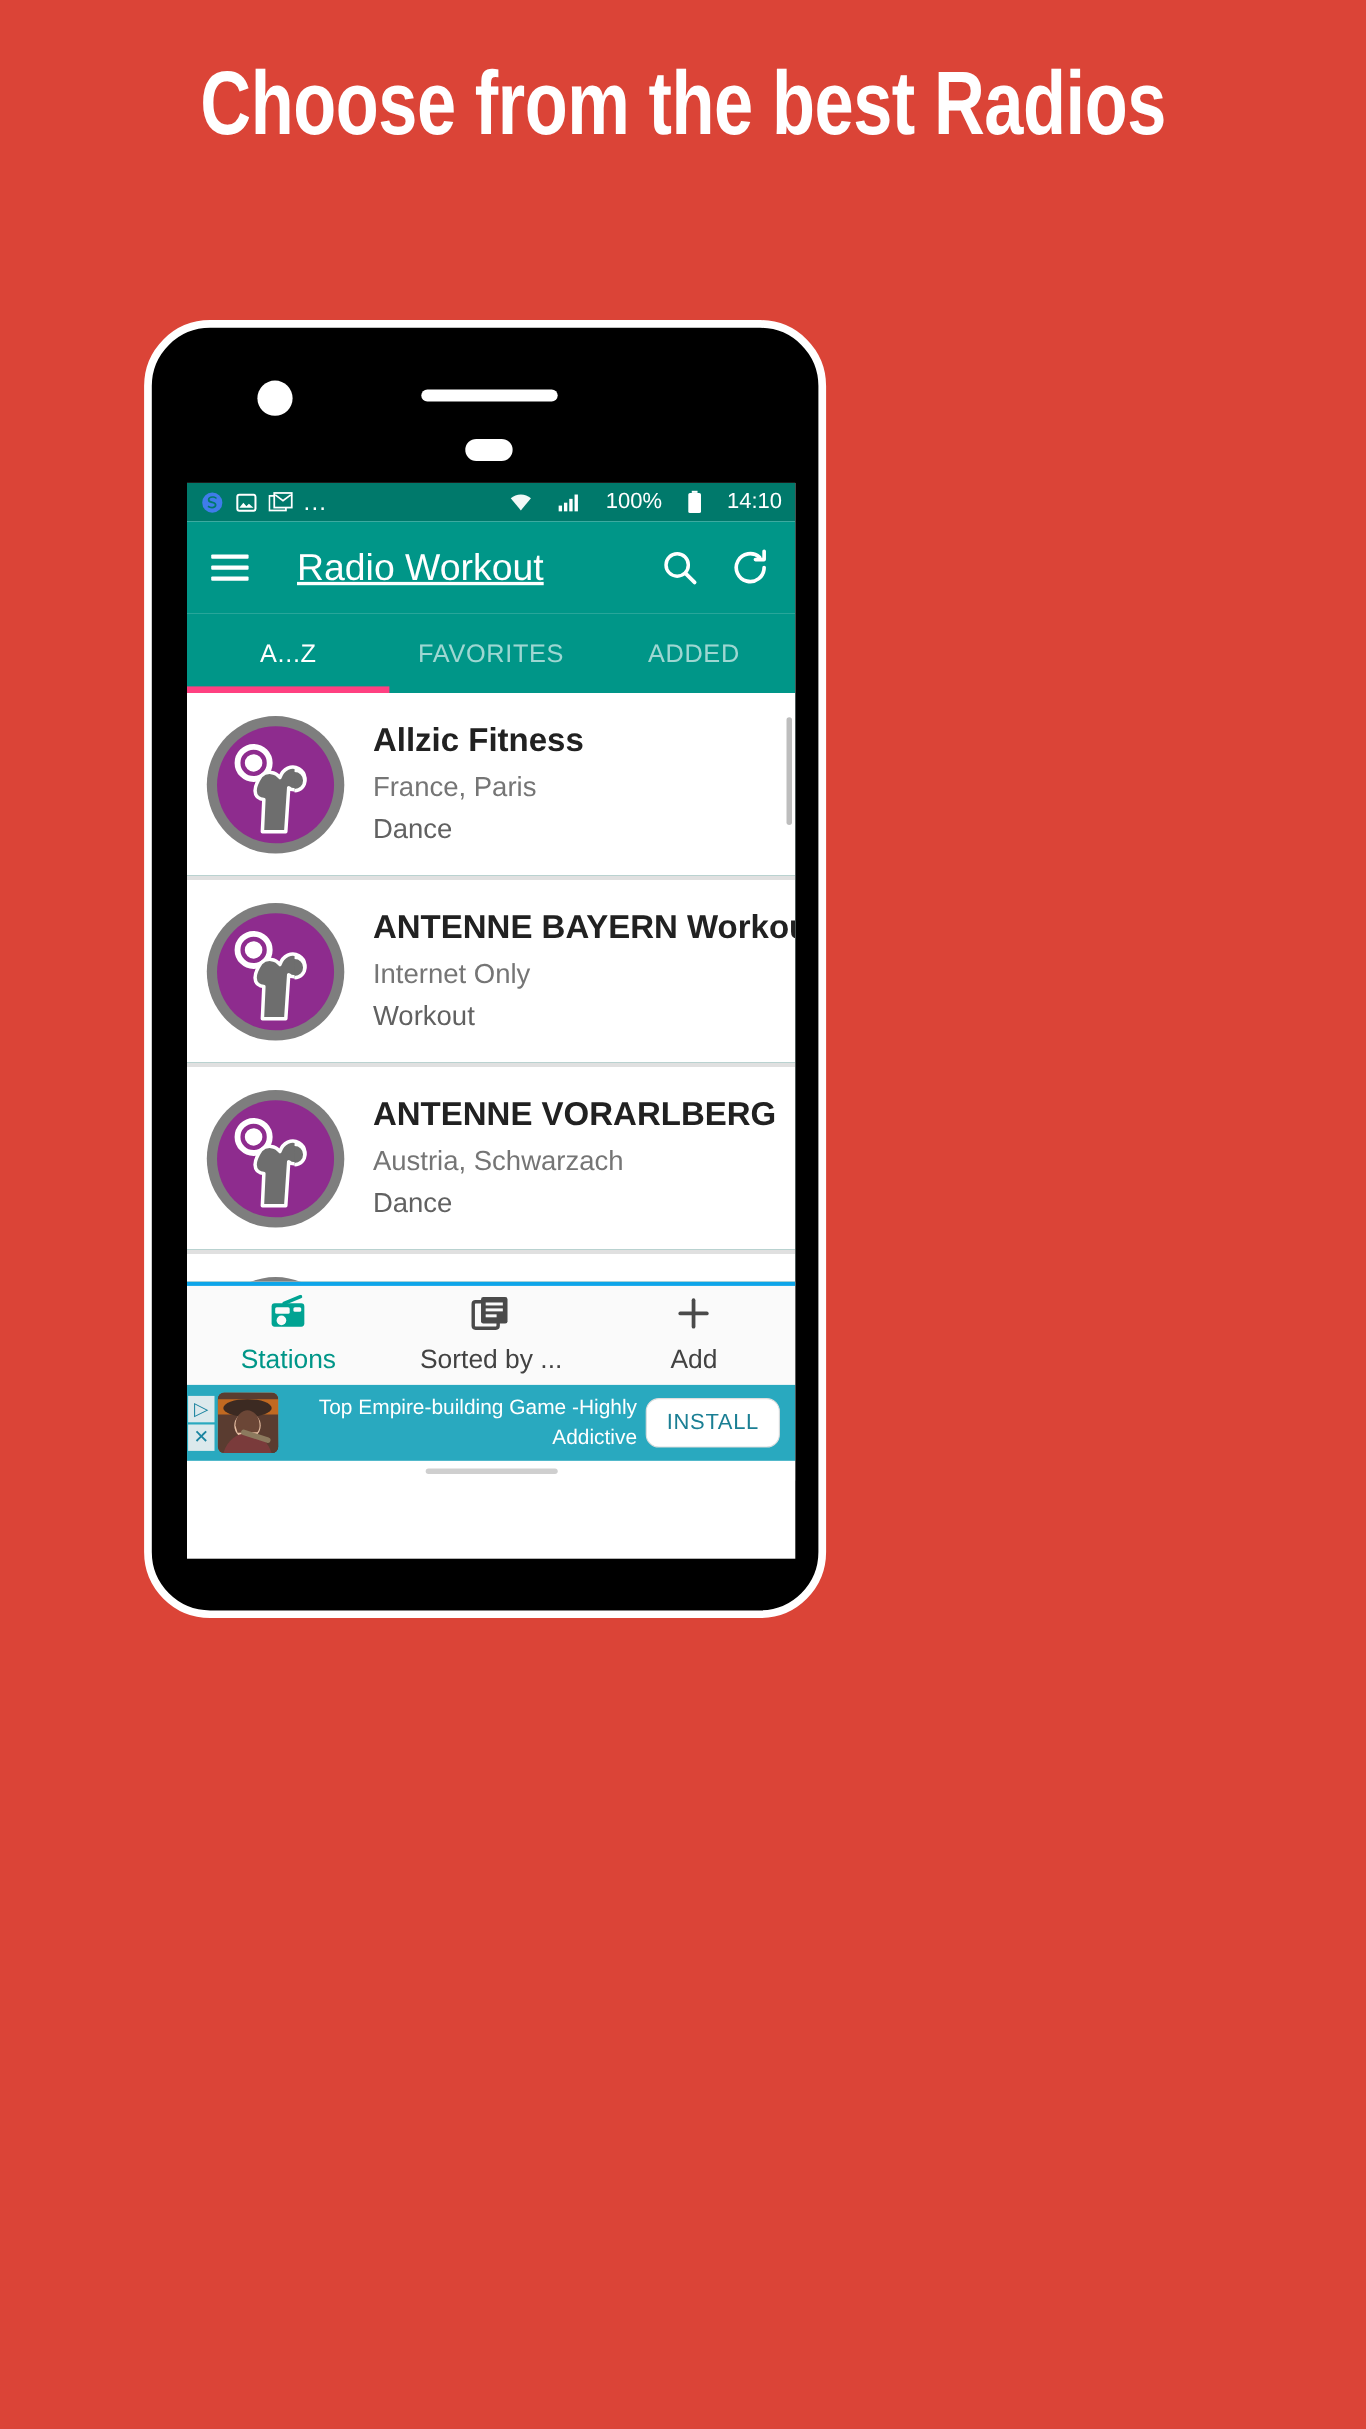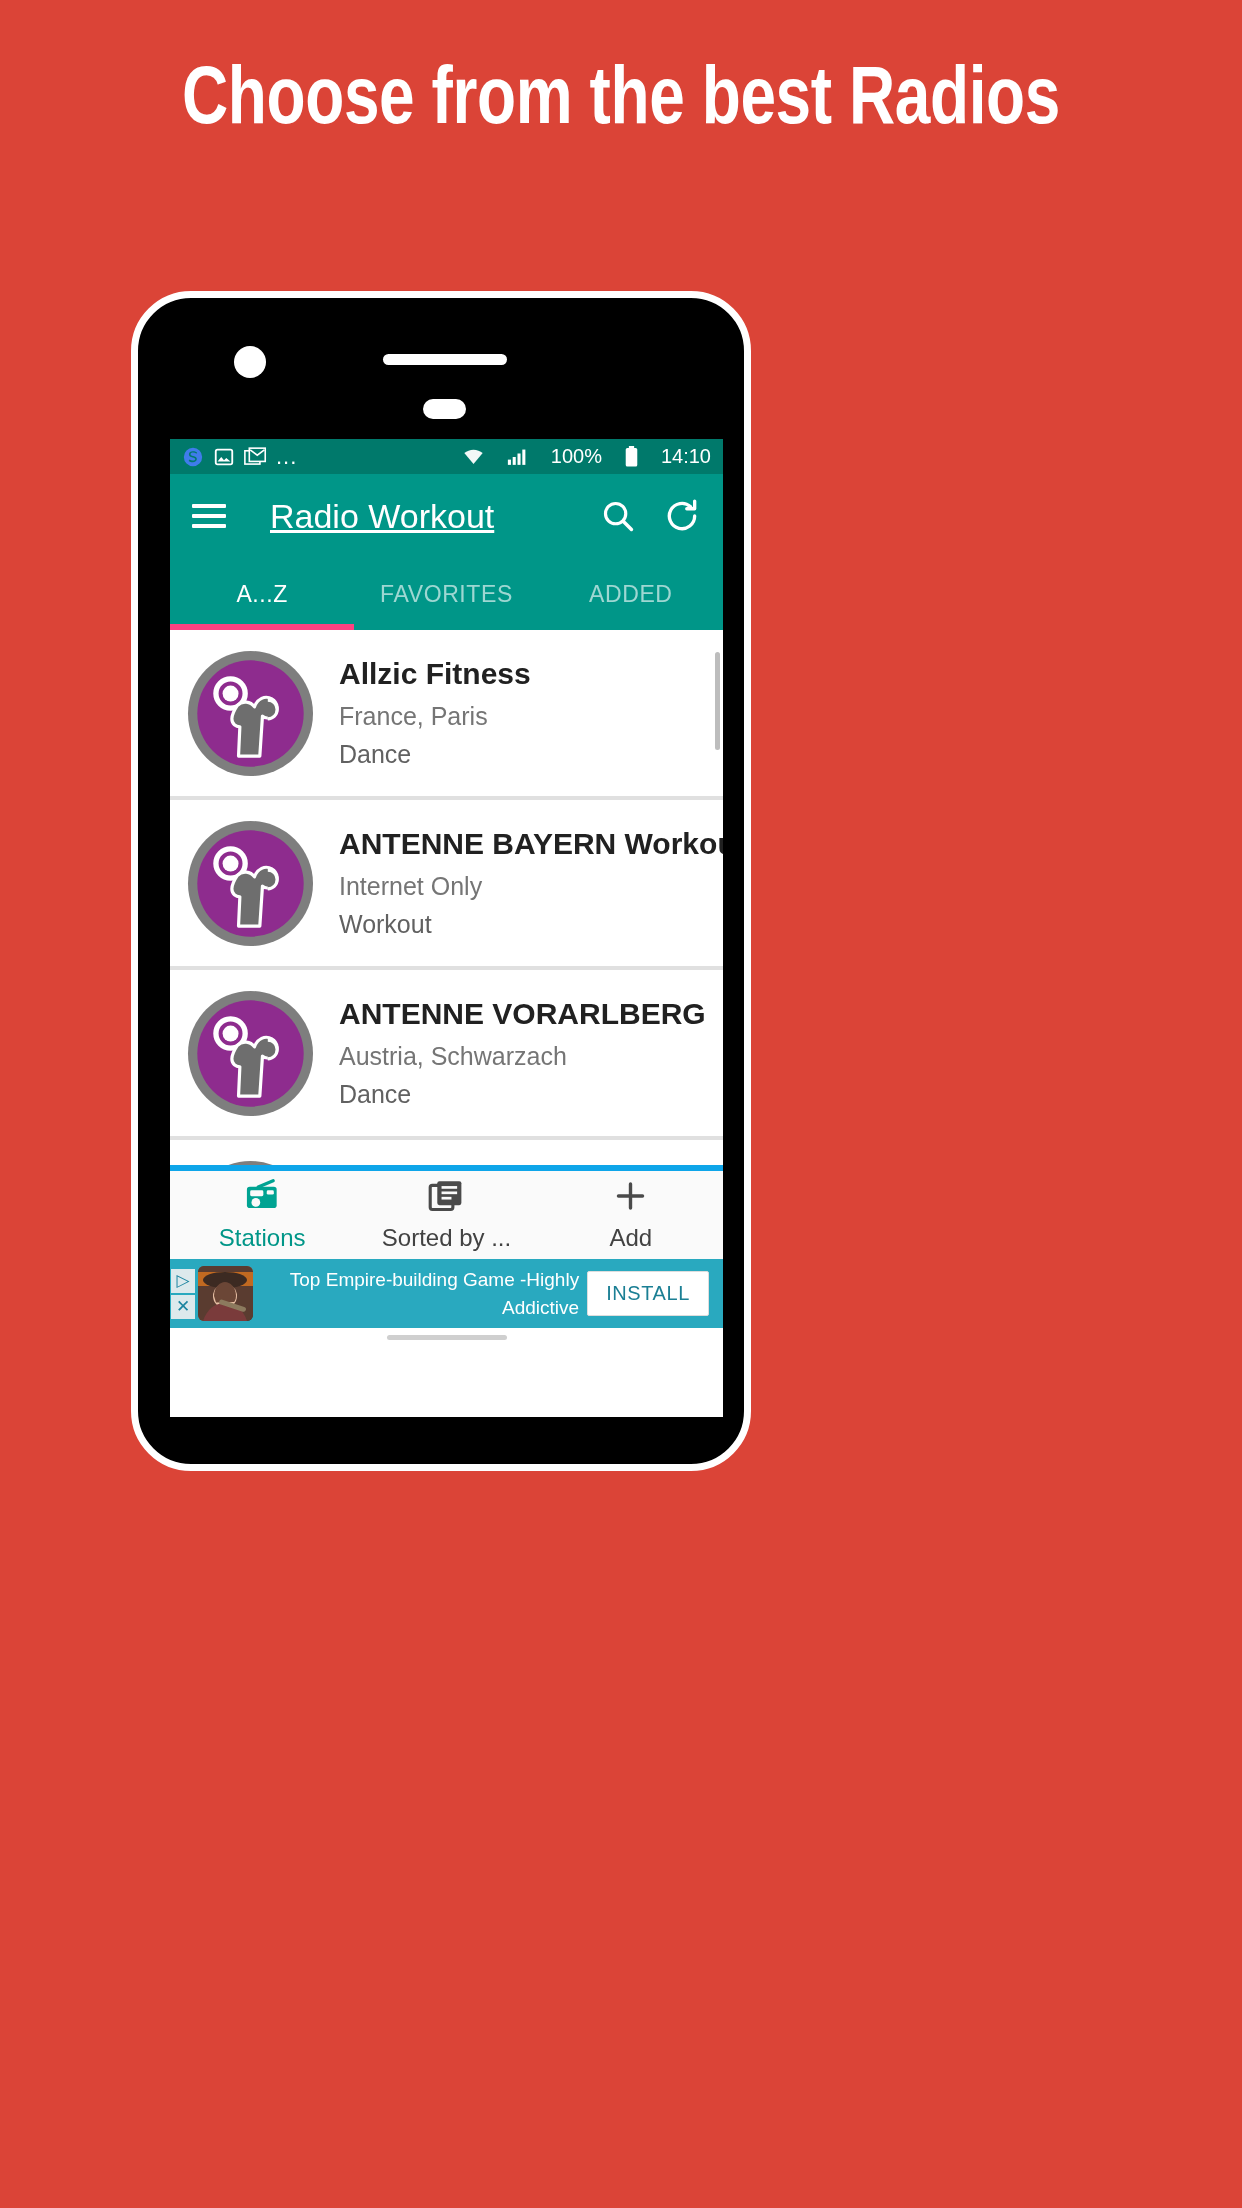--- a/index.html
+++ b/index.html
@@ -116,21 +116,21 @@
   }
   .r-loc{font-size:25px;color:#757575;margin-bottom:9px;white-space:nowrap;}
   .r-gen{font-size:25px;color:#616161;white-space:nowrap;}
   .scrollbar{
     position:absolute;right:3px;top:22px;width:5px;height:98px;border-radius:3px;
     background:#BDBDBD;
   }
   
   .bottomnav{
     height:94px;background:#FAFAFA;display:flex;
-    border-top:6px solid #0ea5e9;box-sizing:border-box;
+    border-top:4px solid #0ea5e9;box-sizing:border-box;
   }
   .bn{
     flex:1;display:flex;flex-direction:column;align-items:center;justify-content:center;gap:7px;
   }
   .bn-label{font-size:24px;color:#424242;}
   .bn.active .bn-label{color:#009688;}
   
   .ad{
     height:69px;background:#29A9BF;display:flex;align-items:center;
     position:relative;box-sizing:border-box;
@@ -150,21 +150,21 @@
   }
   .ad-text{
     flex:1;color:#ffffff;font-size:19px;line-height:28px;
     padding-right:8px;
     text-align:right;
   }
   .ad-install{
     margin-right:14px;flex:none;
     background:#ffffff;color:#1B7F94;
     font-size:20px;letter-spacing:.6px;
-    padding:10px 18px;border-radius:2px;
+    padding:10px 18px;border-radius:12px;
     border:1px solid #ddd;
   }
   .navhint{
     height:18px;background:#ffffff;display:flex;align-items:center;justify-content:center;
   }
   .navhint i{display:block;width:120px;height:5px;background:#cfcfcf;border-radius:3px;}
 </style>
 </head>
 <body>
 

